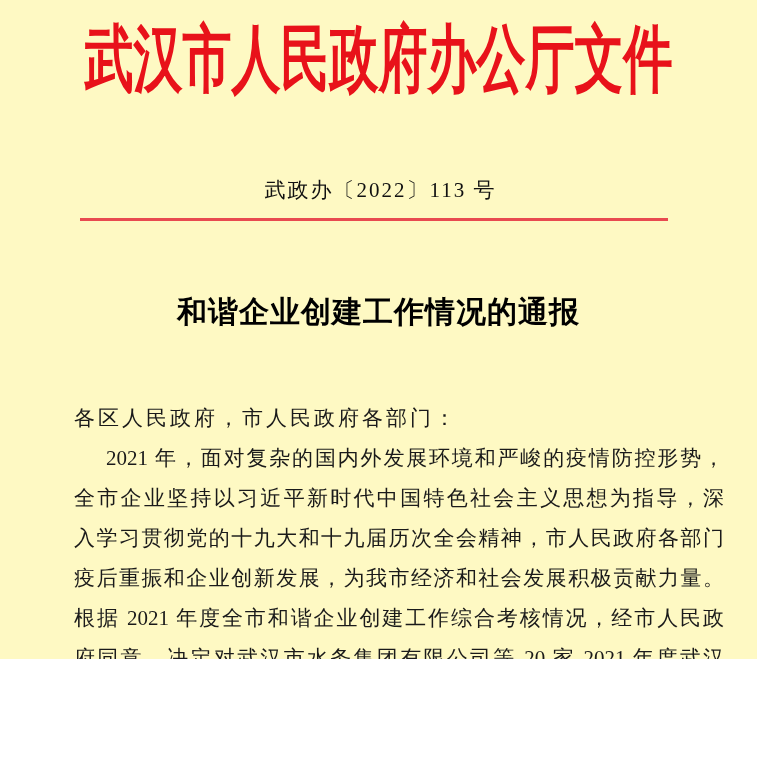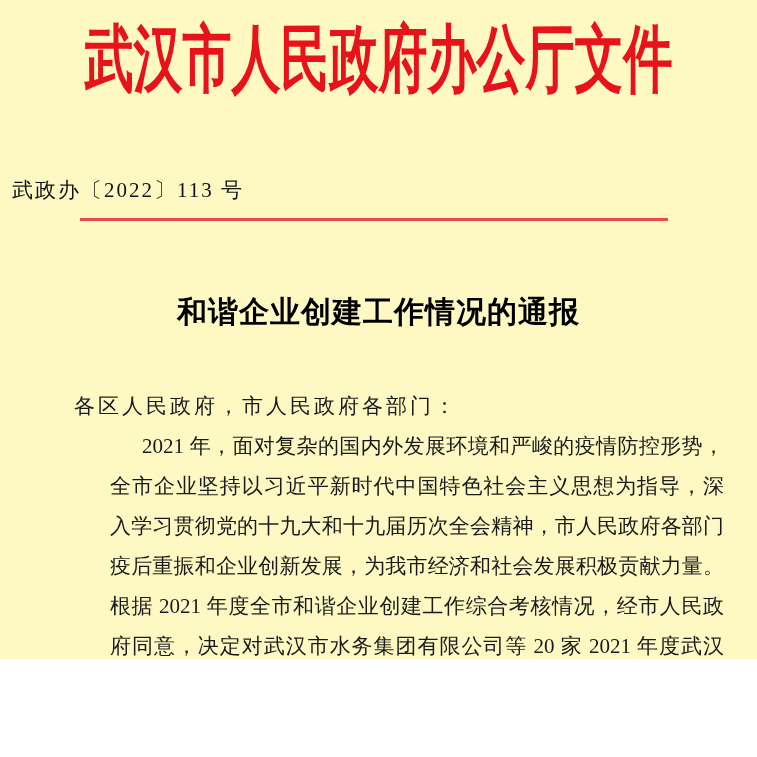--- a/index.html
+++ b/index.html
@@ -23,23 +23,23 @@
     font-size: 49px;
     line-height: 56px;
     white-space: nowrap;
     transform: scaleY(1.5);
     transform-origin: 50% 0;
     letter-spacing: 0px;
   }
   .doc-number {
     position: absolute;
     top: 176px;
-    left: 12px;
+    left: 4px;
     right: 0;
-    text-align: left;
+    text-align: center;
     font-size: 21px;
     letter-spacing: 2px;
     color: #111111;
   }
   .red-rule {
     position: absolute;
     top: 218px;
     left: 80px;
     width: 588px;
     height: 3px;
@@ -53,36 +53,35 @@
     text-align: center;
     font-weight: bold;
     font-size: 30px;
     line-height: 47px;
     letter-spacing: 1px;
     color: #000000;
     white-space: nowrap;
   }
   .body-block {
     position: absolute;
-    top: 386px;
+    top: 398px;
     left: 74px;
     width: 650px;
     font-size: 21px;
     line-height: 40px;
     color: #1a1a1a;
   }
   .salutation {
     text-align: left;
     letter-spacing: 3px;
     white-space: nowrap;
   }
   .body-line {
     text-align: justify;
     text-align-last: justify;
-    margin-left: 36px;
   }
   .indent-first {
     text-indent: 32px;
   }
 </style>
 </head>
 <body>
 
 <div class="page">
 

